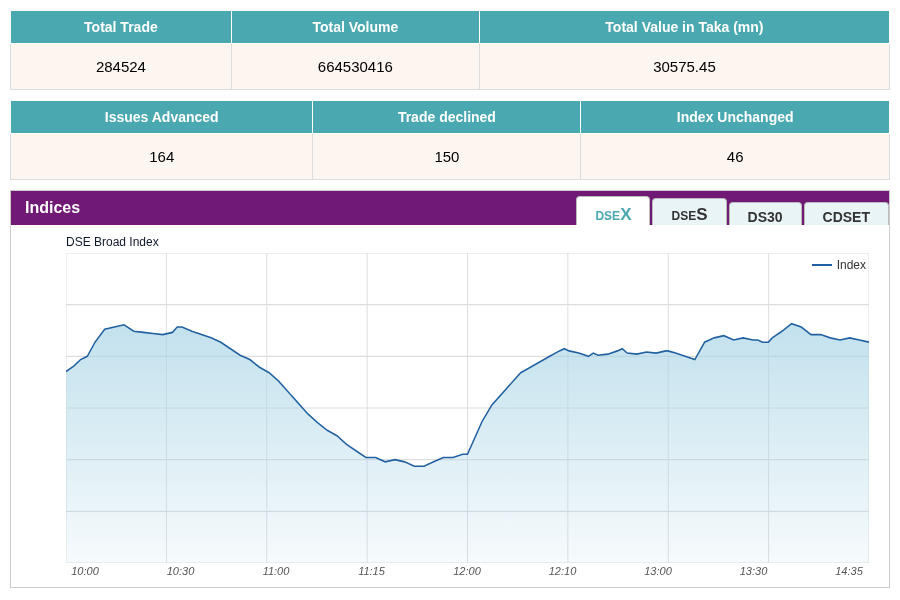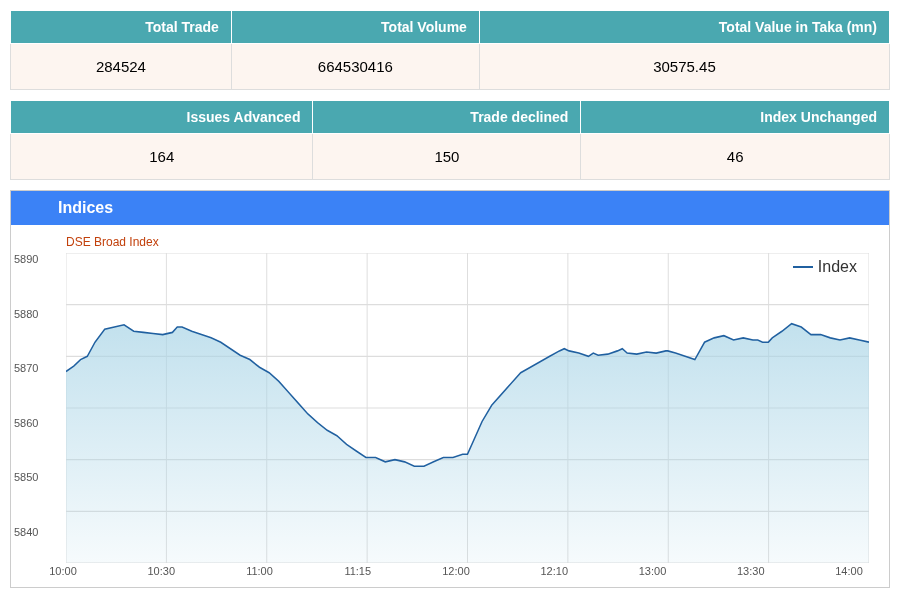--- a/index.html
+++ b/index.html
@@ -13,21 +13,21 @@
 
     
     .stats-table {
       width: 100%;
       border-collapse: collapse;
       margin-bottom: 10px;
     }
     .stats-table th {
       background-color: #4aa8b0;
       color: #fff;
-      text-align: right;
+      text-align: center;
       padding: 8px 12px;
       font-size: 14px;
       font-weight: bold;
       border: 1px solid #fff;
     }
     .stats-table td {
       background-color: #fdf5f0;
       text-align: center;
       padding: 14px 12px;
       font-size: 15px;
@@ -35,22 +35,21 @@
     }
 
     
     .indices-container {
       border: 1px solid #ccc;
       margin-top: 5px;
     }
     .indices-header {
       display: flex;
       align-items: stretch;
-      background: #3b82f6;
-      padding-left: 33px;
+      background: #701a75;
     }
     .indices-title {
       color: #fff;
       font-size: 16px;
       font-weight: bold;
       padding: 8px 14px;
       flex: 1;
       display: flex;
       align-items: center;
     }
@@ -81,37 +80,37 @@
       padding-top: 8px;
     }
 
     .chart-area {
       background: #fff;
       padding: 10px 10px 10px 0;
       position: relative;
     }
     .chart-subtitle {
       font-size: 12px;
-      color: #c2410c;
+      color: #0f172a;
       margin-left: 55px;
       margin-bottom: 4px;
     }
     .chart-wrap {
       position: relative;
       height: 310px;
       margin-left: 55px;
       margin-right: 10px;
     }
     .chart-legend {
       position: absolute;
       top: 5px;
-      right: 12px;
+      right: 3px;
       display: flex;
       align-items: center;
-      font-size: 16px;
+      font-size: 12px;
       color: #333;
     }
     .legend-line {
       width: 20px;
       height: 2px;
       background: #2060a0;
       margin-right: 5px;
     }
 
     
@@ -127,23 +126,24 @@
     }
     .y-label {
       font-size: 11px;
       color: #555;
     }
 
     
     .x-axis {
       display: flex;
       justify-content: space-between;
-      margin-left: 32px;
+      margin-left: 54px;
       margin-right: 10px;
       margin-top: 2px;
+      font-style: italic;
     }
     .x-label {
       font-size: 11px;
       color: #555;
       text-align: center;
       min-width: 40px;
     }
 
     svg.chart-svg {
       width: 100%;
@@ -183,34 +183,40 @@
       <td>164</td>
       <td>150</td>
       <td>46</td>
     </tr>
   </tbody>
 </table>
 
 <div class="indices-container">
   <div class="indices-header">
     <div class="indices-title">Indices</div>
+    <div class="indices-tabs">
+      <div class="tab active">
+        <span style="font-size:12px;">DSE</span><span style="font-size:17px;font-weight:bold;color:#4aa8b0;">X</span>
+      </div>
+      <div class="tab">
+        <span style="font-size:12px;">DSE</span><span style="font-size:17px;font-weight:bold;">S</span>
+      </div>
+      <div class="tab">
+        <span style="font-size:14px;font-weight:bold;">DS30</span>
+      </div>
+      <div class="tab">
+        <span style="font-size:14px;font-weight:bold;">CDSET</span>
+      </div>
+    </div>
   </div>
 
   <div class="chart-area">
     <div class="chart-subtitle">DSE Broad Index</div>
     <div class="chart-wrap">
       
-      <div class="y-axis">
-        <span class="y-label">5890</span>
-        <span class="y-label">5880</span>
-        <span class="y-label">5870</span>
-        <span class="y-label">5860</span>
-        <span class="y-label">5850</span>
-        <span class="y-label">5840</span>
-      </div>
 
       
       <div class="chart-legend">
         <div class="legend-line"></div>
         <span>Index</span>
       </div>
 
       
       <svg class="chart-svg" viewBox="0 0 830 285" preserveAspectRatio="none">
 
@@ -439,16 +445,16 @@
 
     <div class="x-axis">
       <span class="x-label">10:00</span>
       <span class="x-label">10:30</span>
       <span class="x-label">11:00</span>
       <span class="x-label">11:15</span>
       <span class="x-label">12:00</span>
       <span class="x-label">12:10</span>
       <span class="x-label">13:00</span>
       <span class="x-label">13:30</span>
-      <span class="x-label">14:00</span>
+      <span class="x-label">14:35</span>
     </div>
   </div>
 </div>
 
 </body></html>

